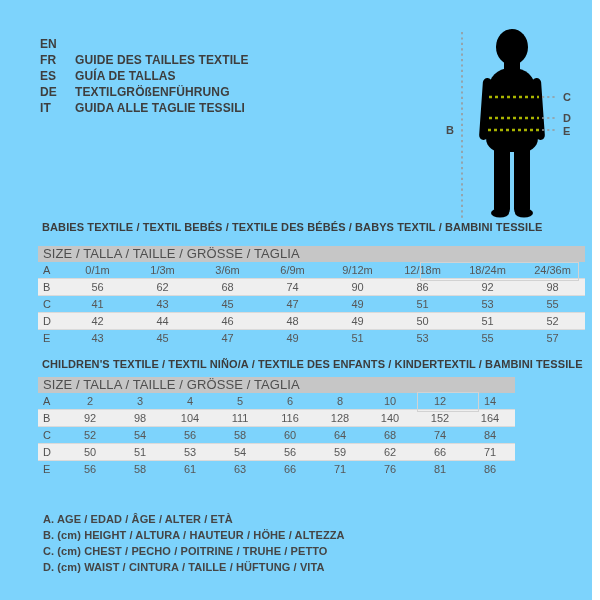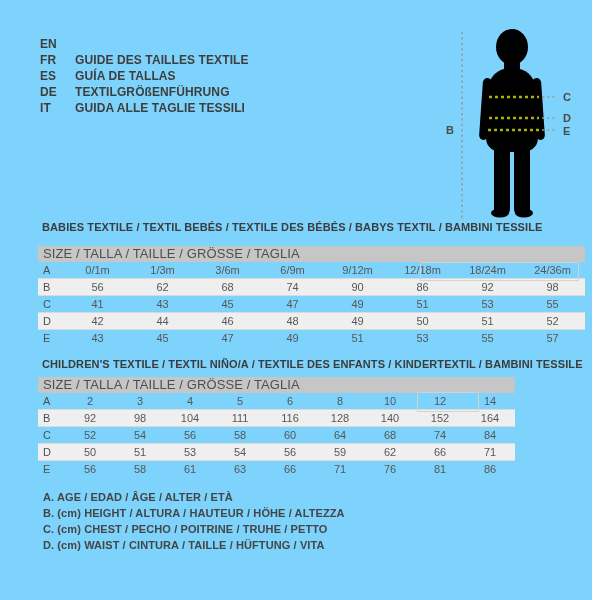--- a/index.html
+++ b/index.html
@@ -48,21 +48,21 @@
   }
   table.size-grid td.letter { width:22px; text-align:left; padding-left:5px; color:#4f4f4f; }
   table.size-grid tr.stripe { background:#efefef; border-top:1px solid #dadada; border-bottom:1px solid #dadada; }
 
   
   .overlay { position:absolute; border:1px solid #d2d2d2; background:transparent; }
   .babies-overlay { left:420px; top:262px; width:157px; height:17px; }
   .children-overlay { left:417px; top:392px; width:60px; height:18px; }
 
   
-  .legend { position:absolute; left:43px; top:489px; }
+  .legend { position:absolute; left:43px; top:511px; }
   .legend-line { height:16px; line-height:16px; font-size:11px; color:#454545; font-weight:700; letter-spacing:0.1px; white-space:nowrap; }
 </style>
 </head>
 <body>
 
 <div class="page">
 
   <div class="lang-list" id="langList">
       <div class="lang-row">
         <span class="lang-code">EN</span>

